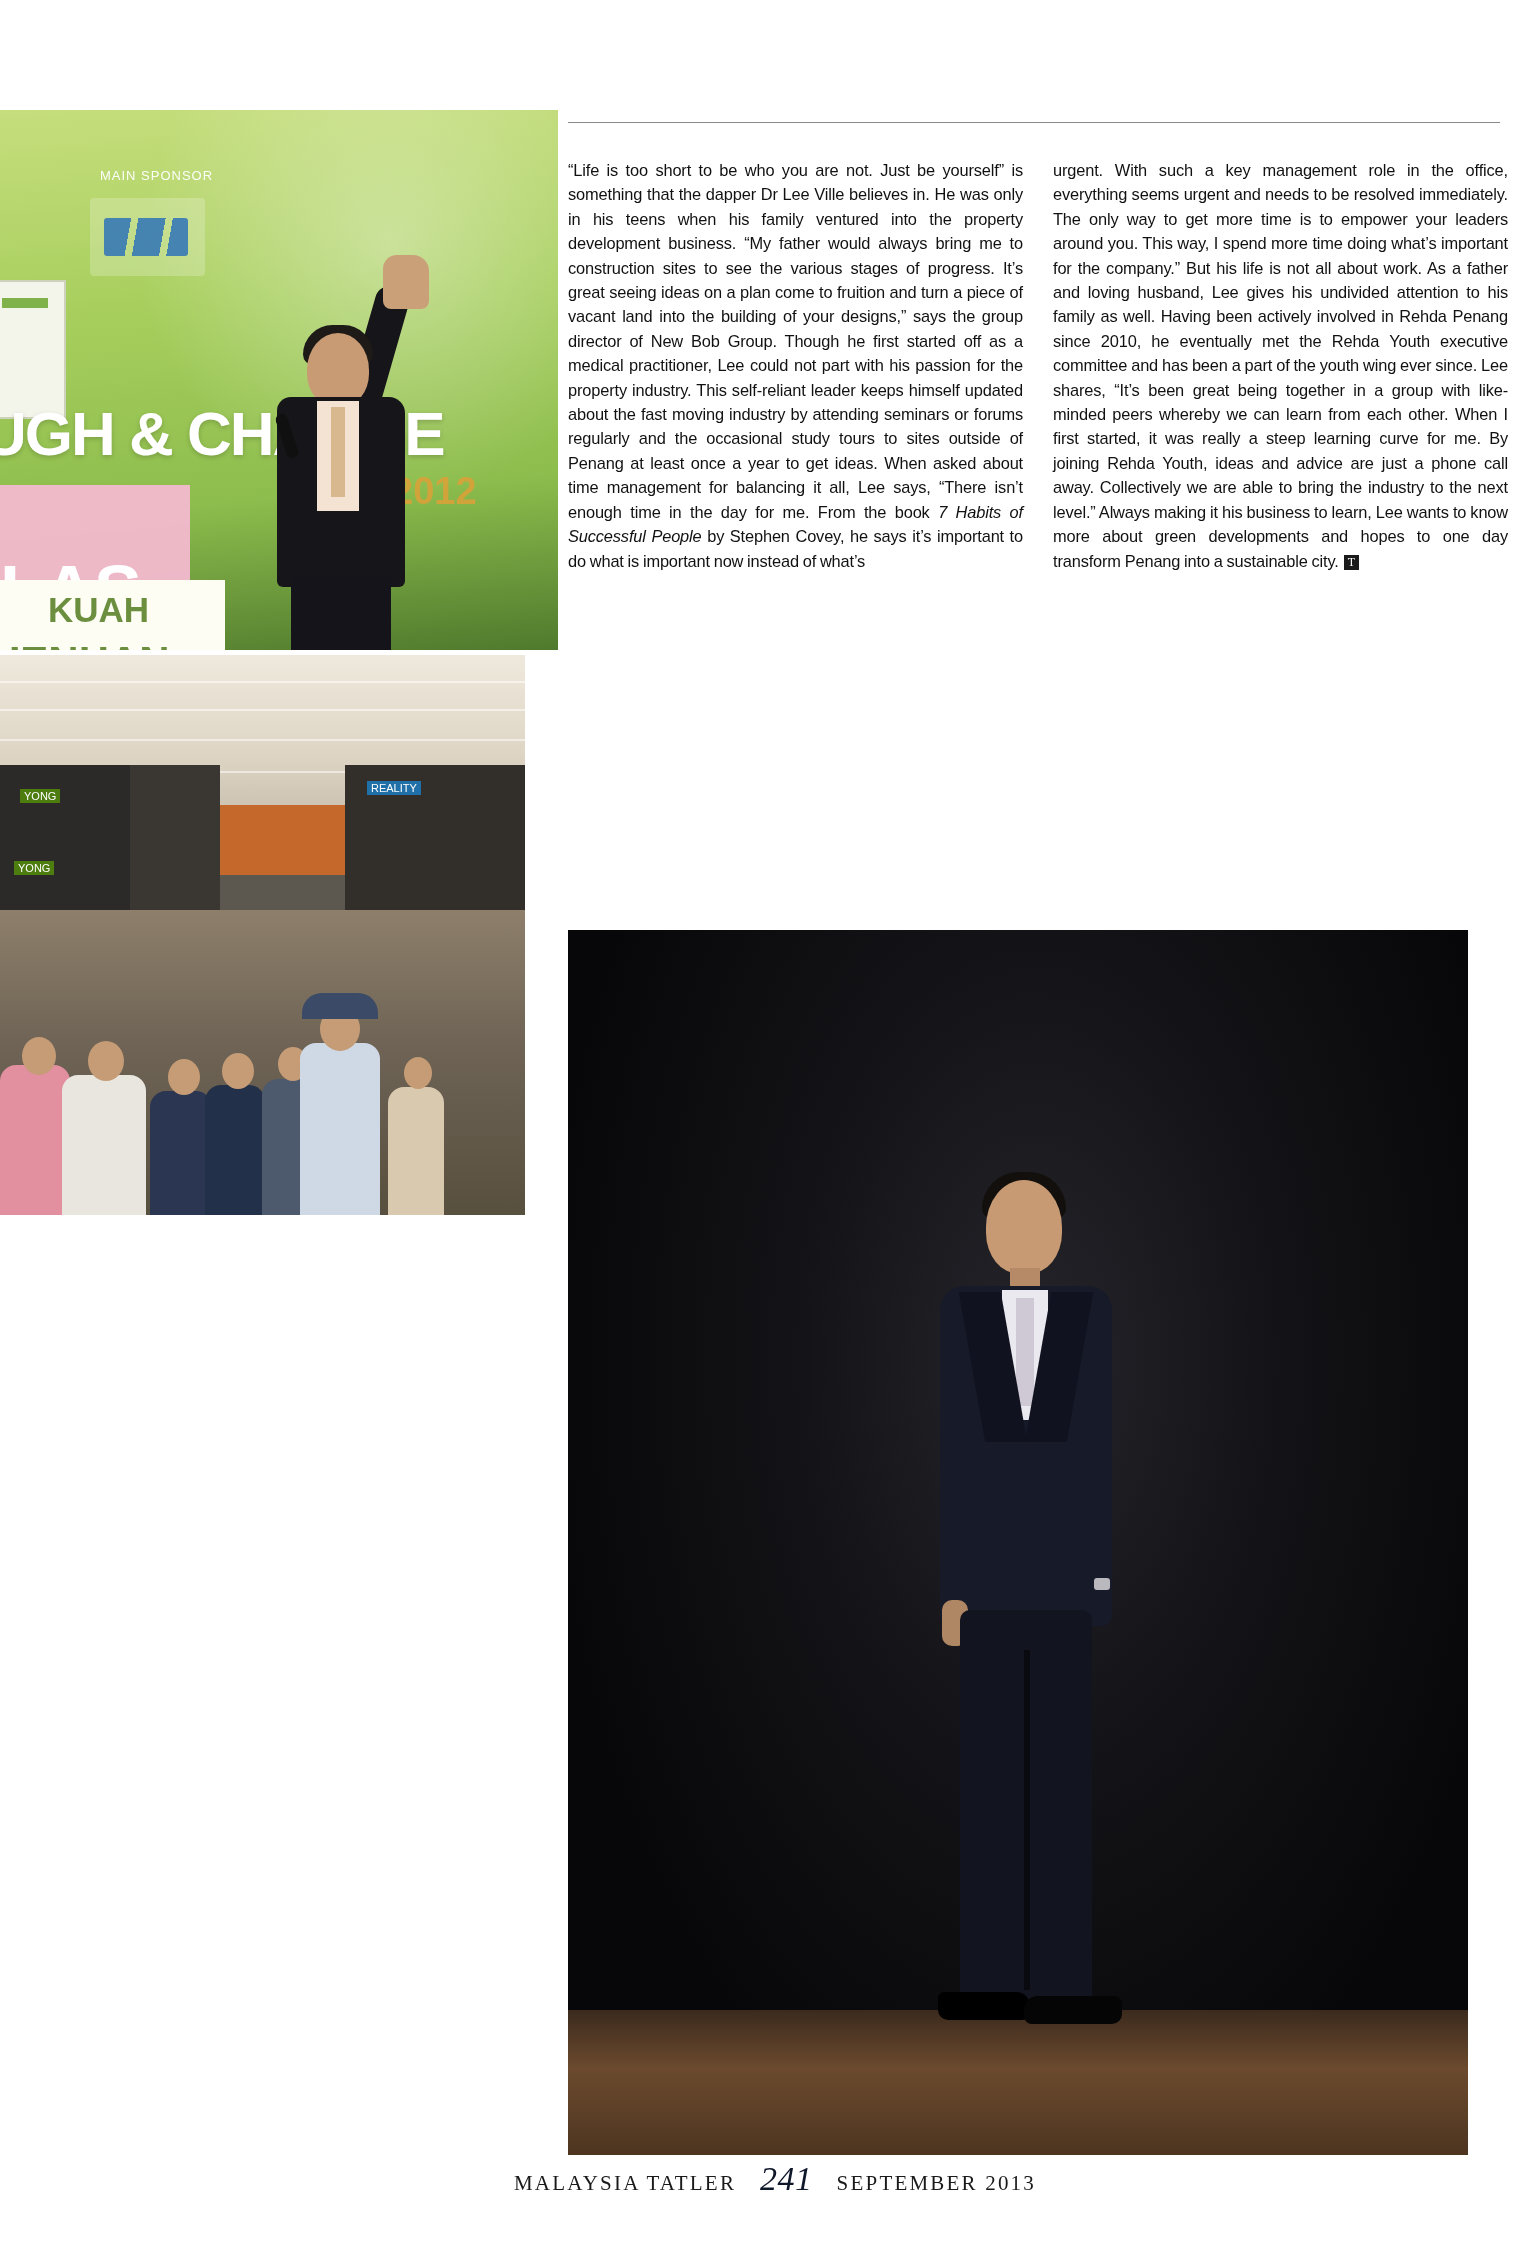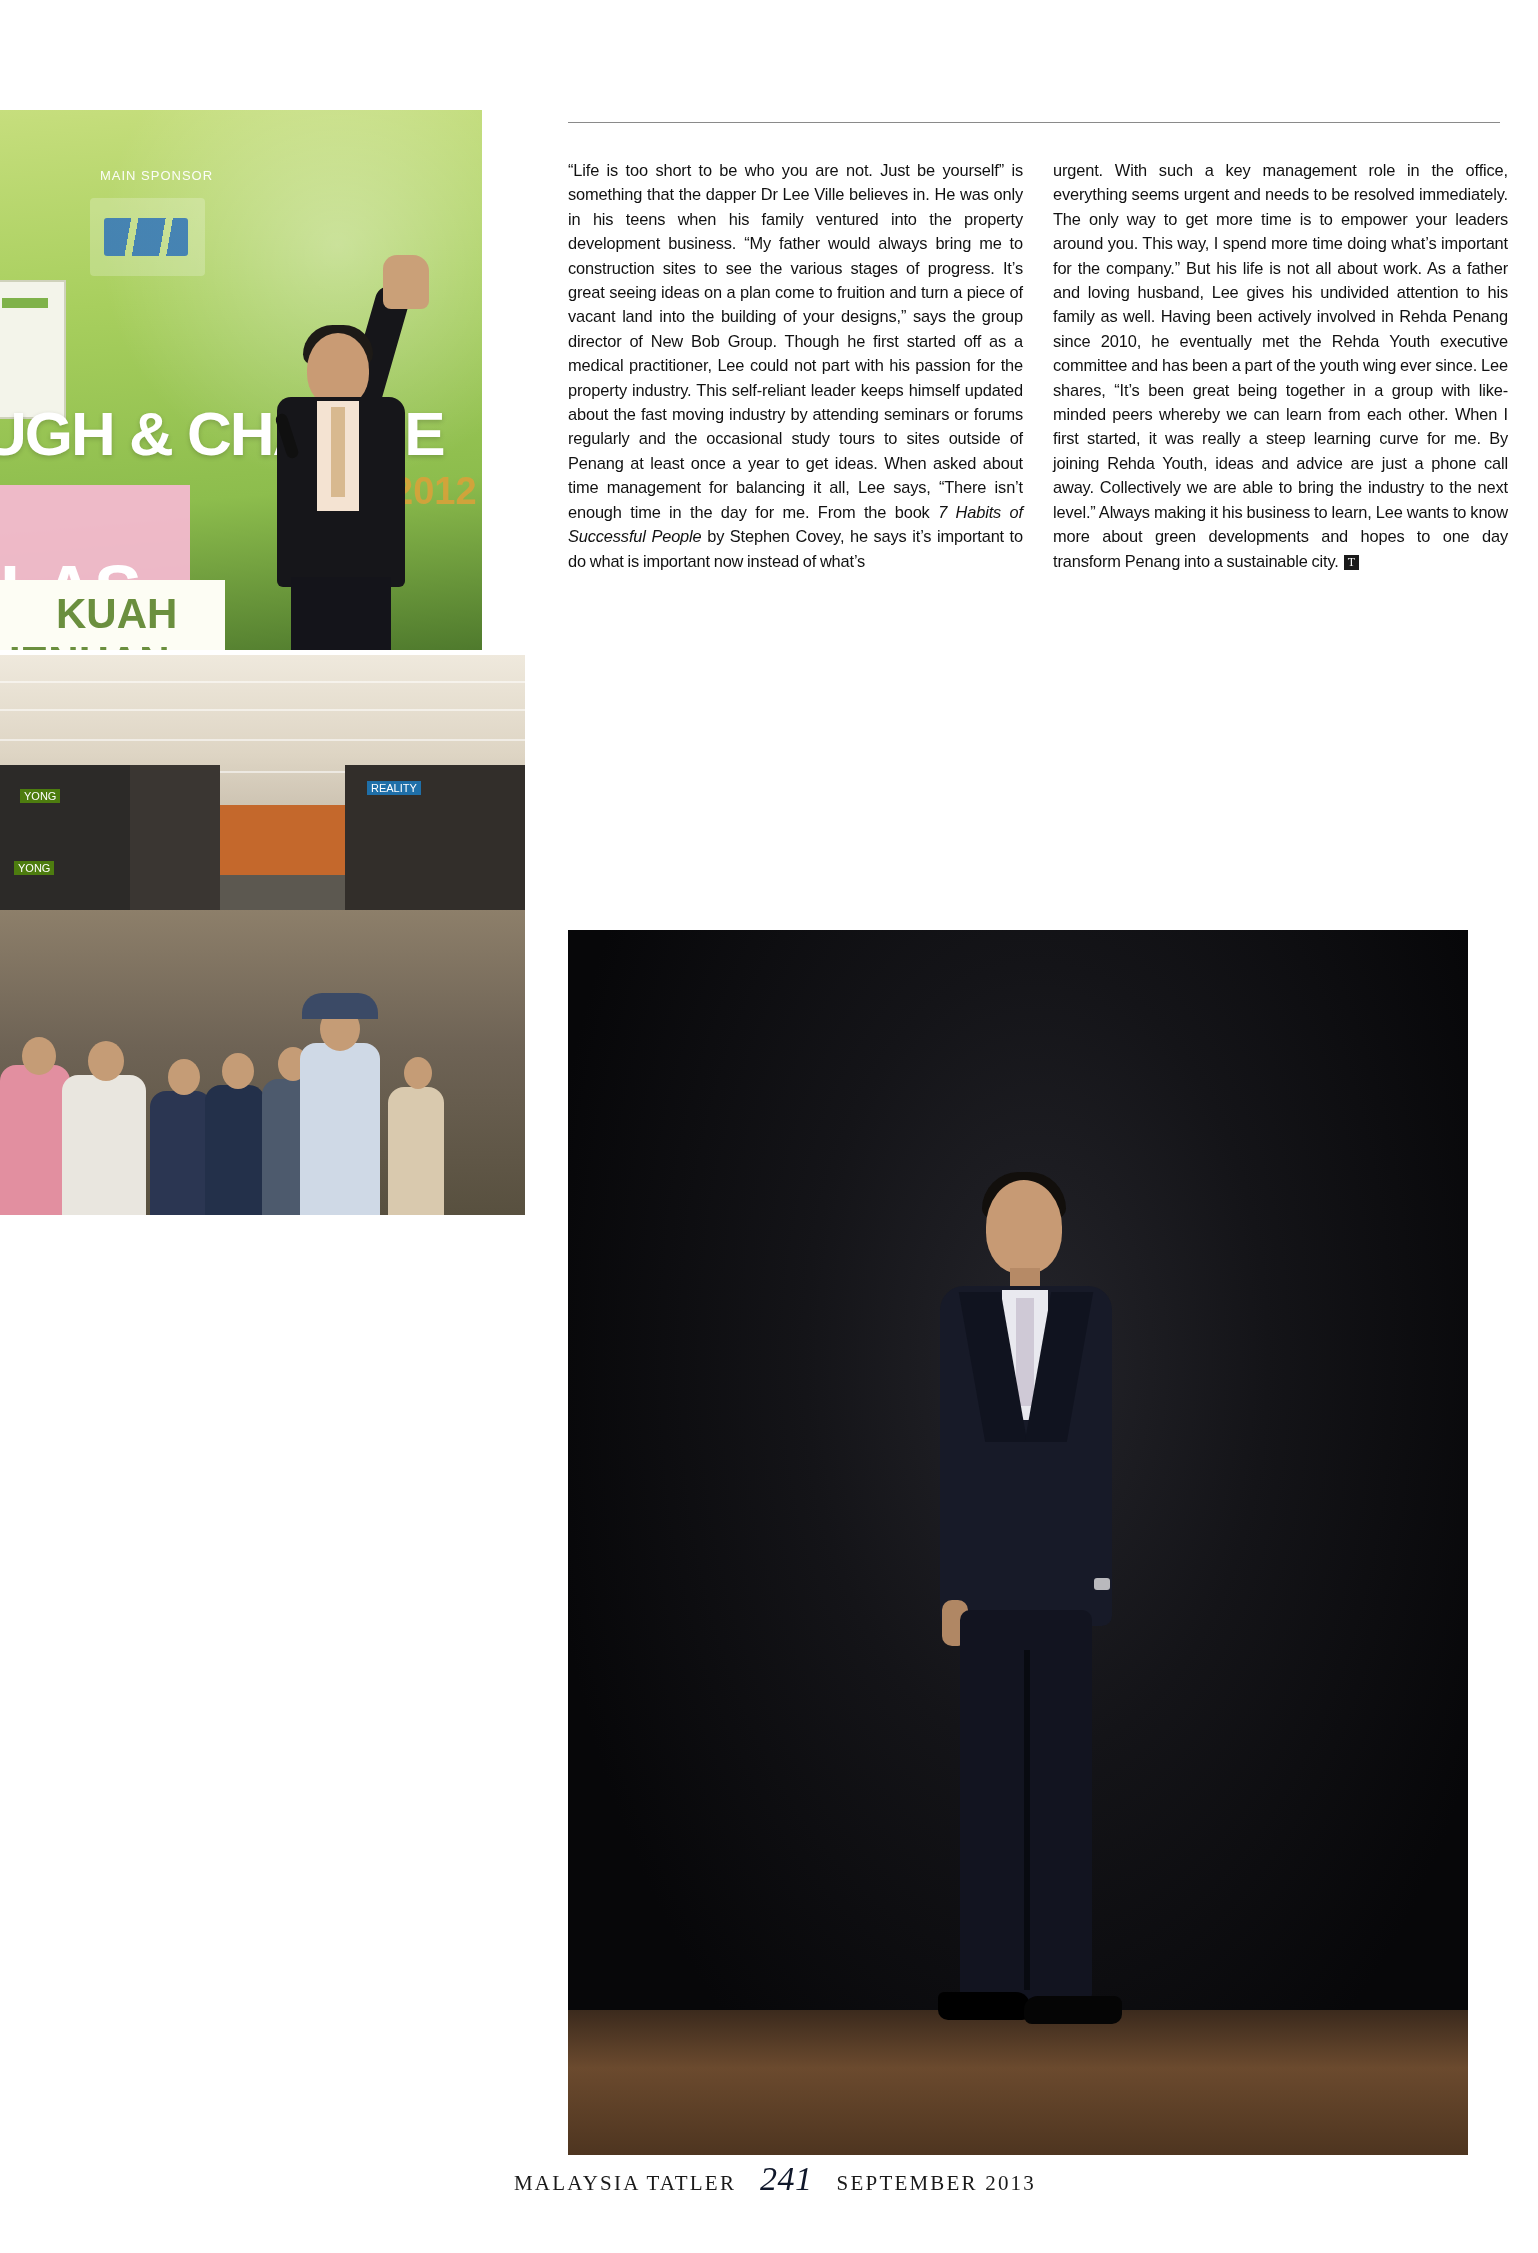--- a/index.html
+++ b/index.html
@@ -91,21 +91,21 @@
   
   .photo {
     position: absolute;
     overflow: hidden;
   }
 
   
   #photo-stage {
     left: 0px;
     top: 110px;
-    width: 482px;
+    width: 558px;
     height: 540px;
     background: linear-gradient(160deg, #b9d66b 0%, #a9cf5e 30%, #89b84b 60%, #5d8a33 100%);
   }
   #photo-stage .screen {
     position: absolute;
     left: 0; top: 0; right: 0; bottom: 0;
     background:
       radial-gradient(circle at 70% 25%, rgba(255,255,255,0.35), rgba(255,255,255,0) 45%),
       linear-gradient(175deg, #c6de7d 0%, #a8cf5e 35%, #8dbd4d 70%, #4f7a2d 100%);
   }
@@ -176,24 +176,24 @@
     opacity: 0.95;
   }
   #photo-stage .white-box {
     position: absolute;
     left: -10px; top: 470px;
     width: 235px; height: 105px;
     background: #fdfdf4;
   }
   #photo-stage .sub-text-1 {
     position: absolute;
-    left: 56px; top: 480px;
+    left: 48px; top: 480px;
     font-family: "Liberation Sans", sans-serif;
     font-weight: bold;
-    font-size: 42px;
+    font-size: 35px;
     color: #6b8f3e;
   }
   #photo-stage .sub-text-2 {
     position: absolute;
     left: -10px; top: 528px;
     font-family: "Liberation Sans", sans-serif;
     font-weight: bold;
     font-size: 42px;
     color: #6b8f3e;
   }

